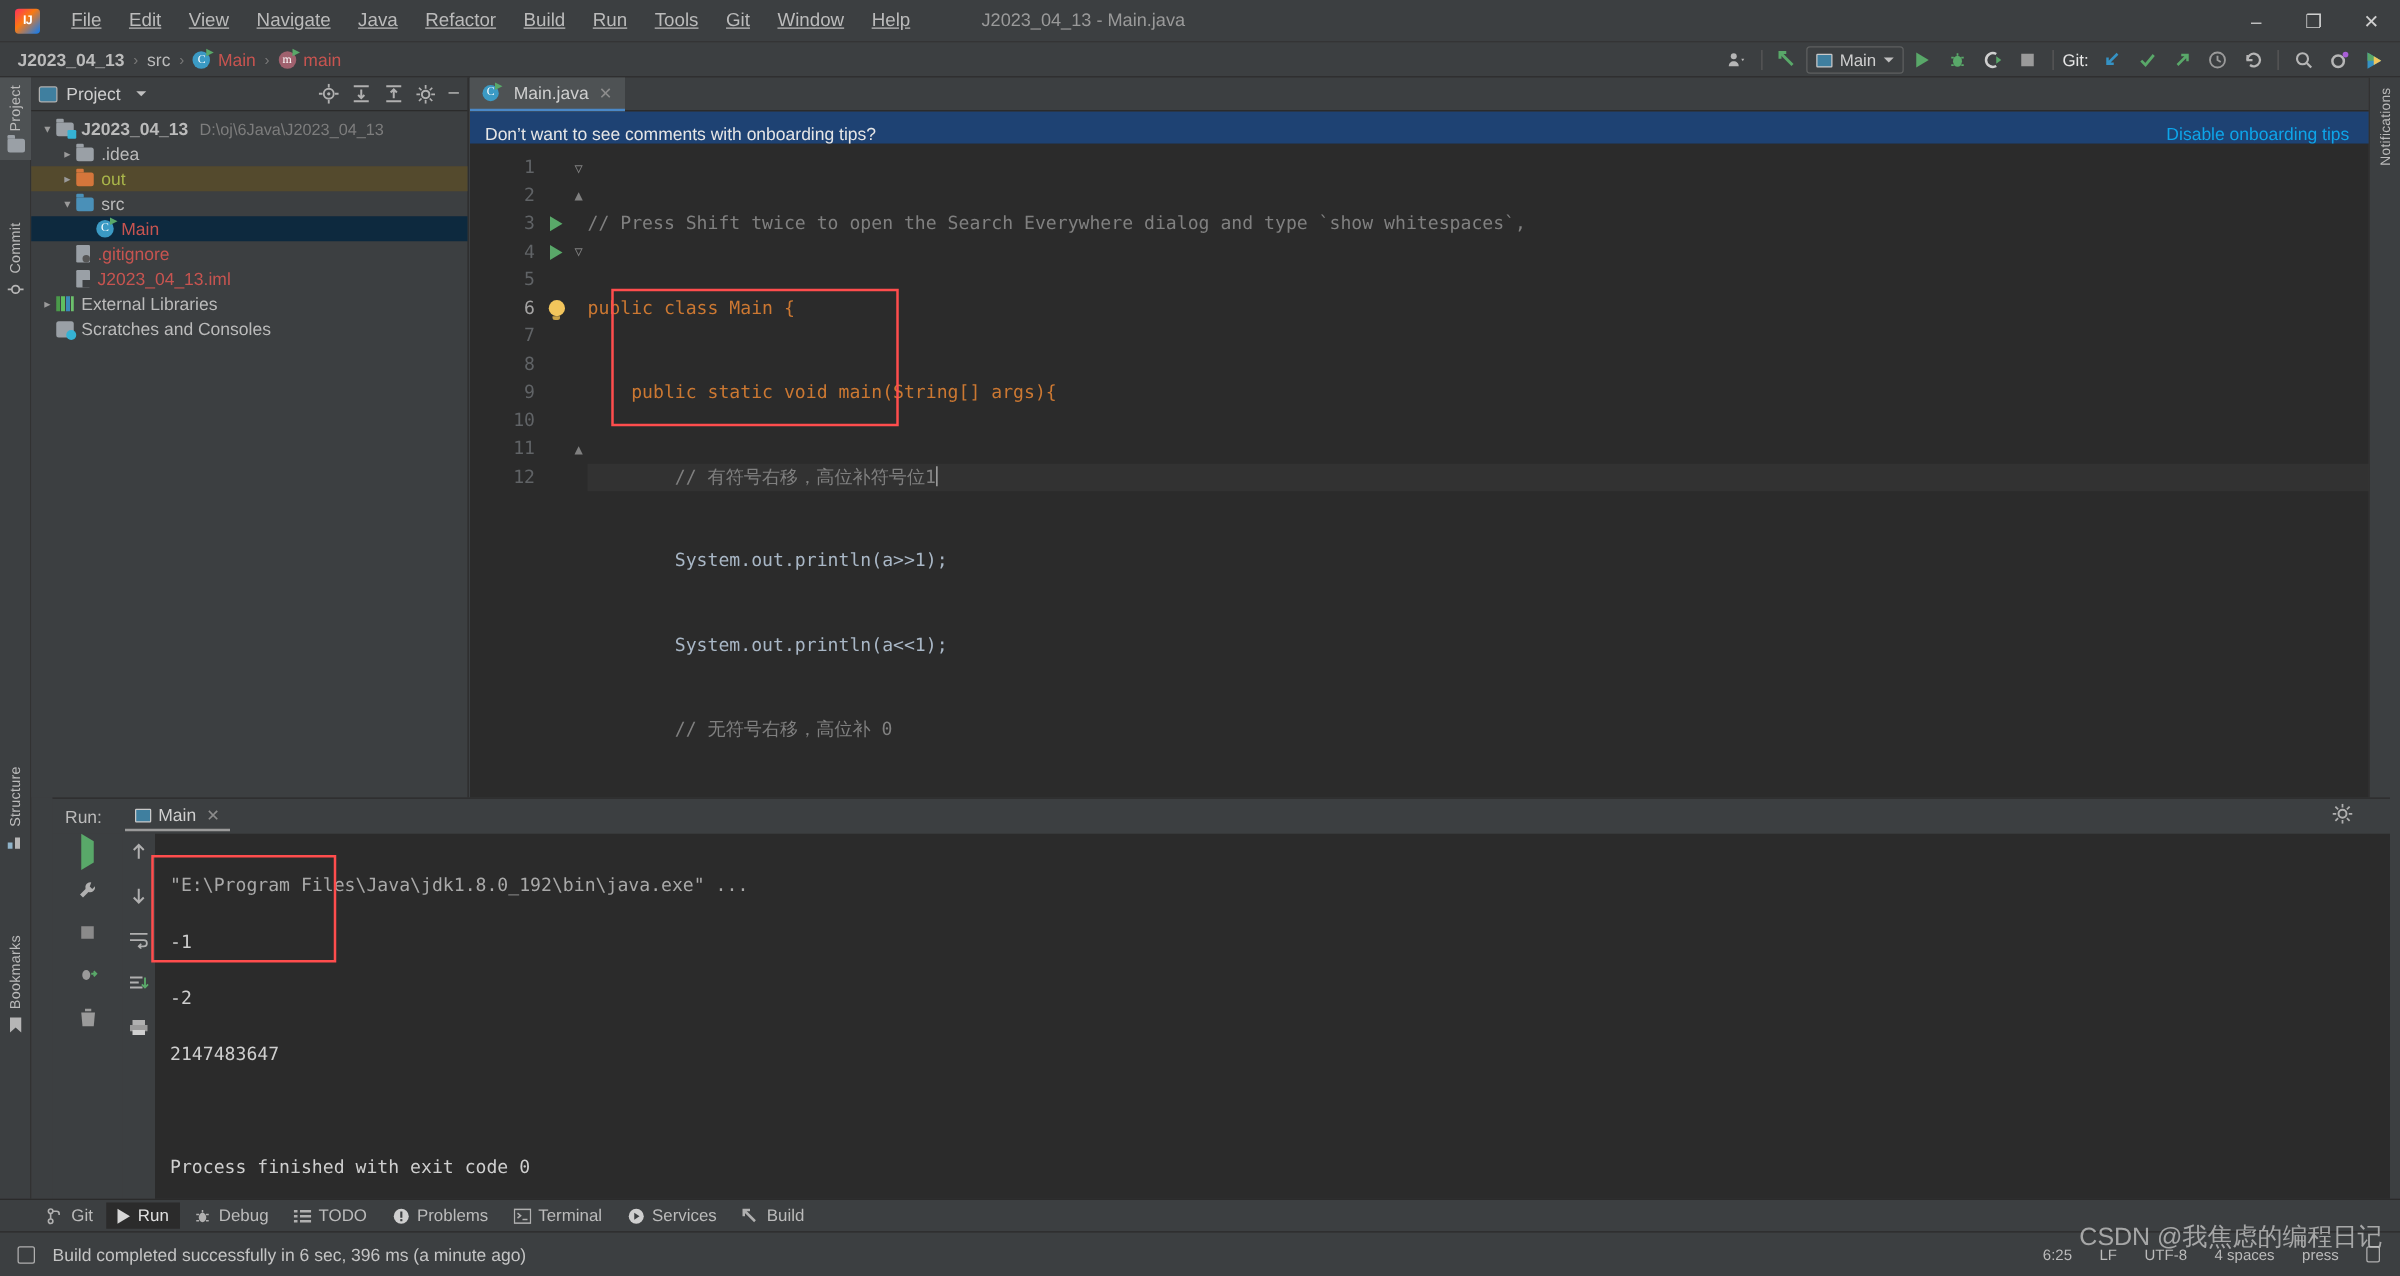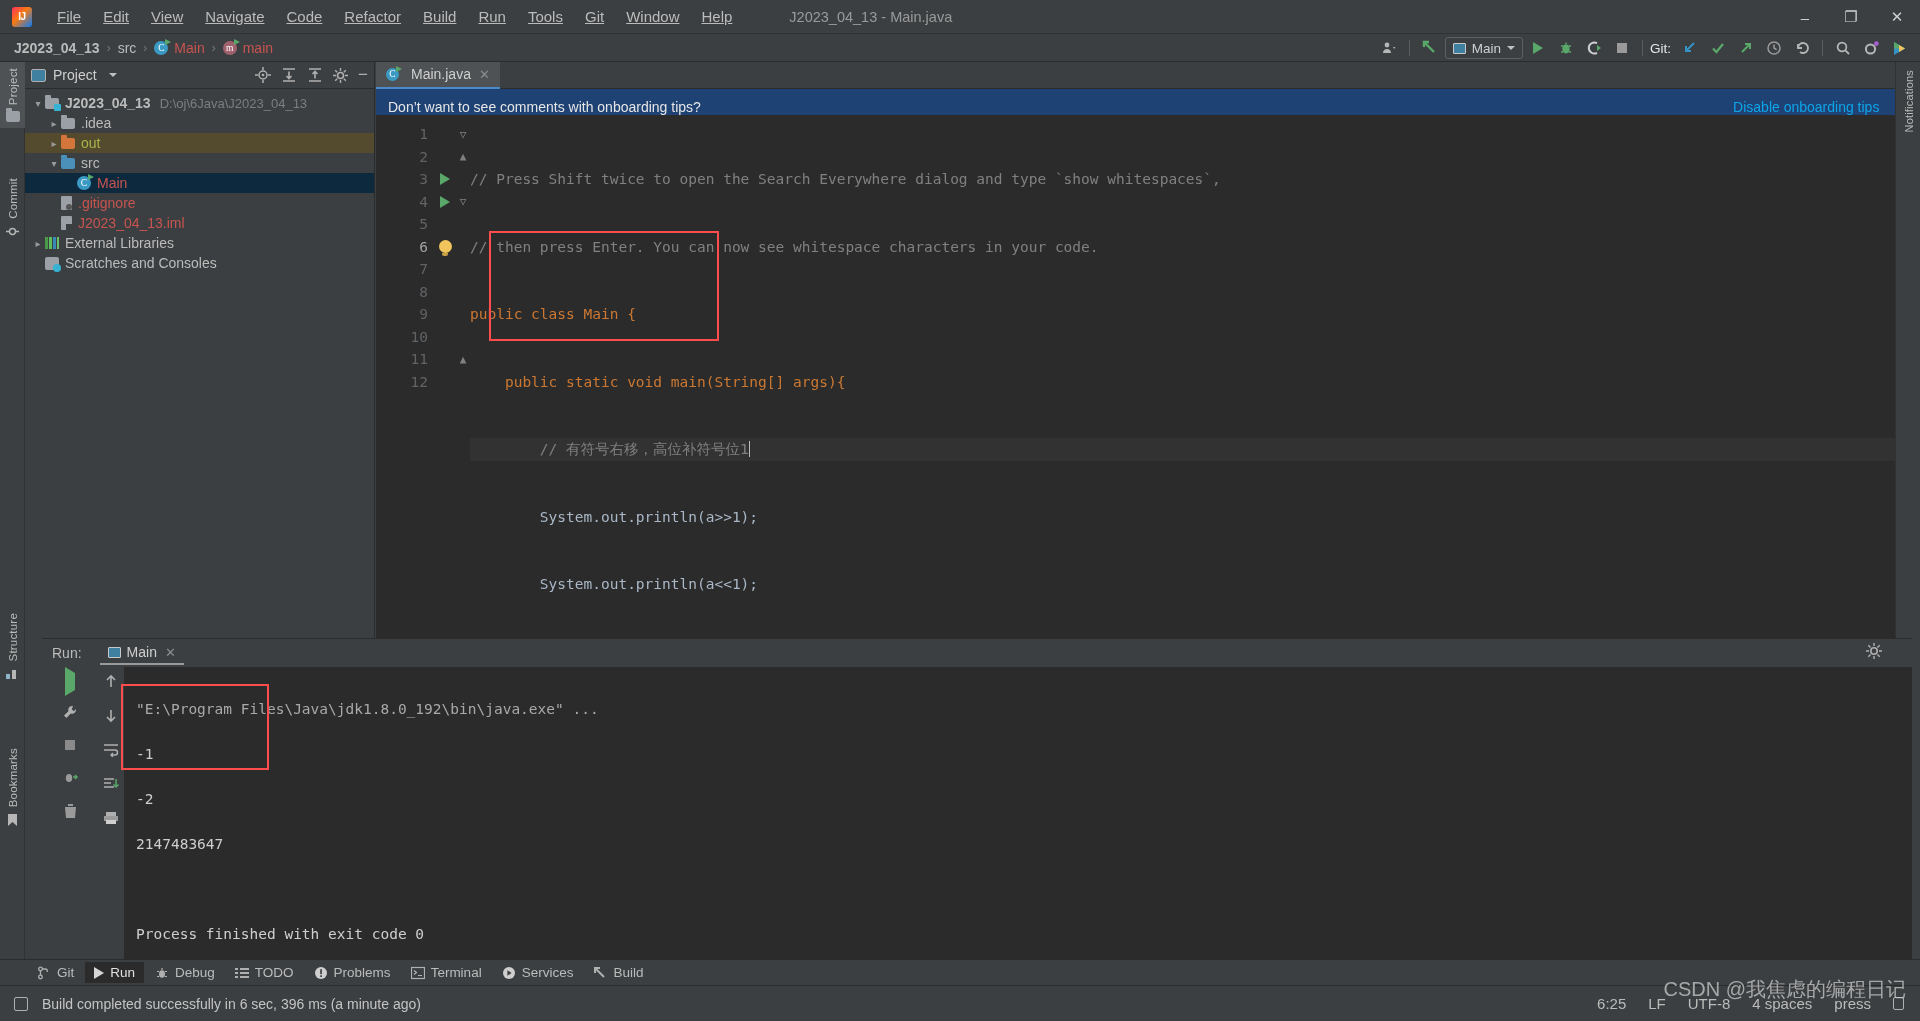--- a/index.html
+++ b/index.html
@@ -317,42 +317,42 @@
     background: #3c3f41; display: flex; align-items: center;
     border-top: 1px solid #2b2b2b;
   }
   .status-msg { font-size: 14px; color: #c4c4c4; margin-left: 14px; }
   .sb-ico {
     width: 14px; height: 14px; border: 1.5px solid #b0b0b0; border-radius: 2px;
     margin-left: 14px;
   }
   .status-right {
     margin-left: auto; display: flex; align-items: center; gap: 22px;
-    font-size: 15px; color: #bbbbbb; margin-right: 16px;
+    font-size: 12px; color: #bbbbbb; margin-right: 16px;
   }
   .watermark {
     position: absolute; right: 14px; bottom: 18px; font-size: 20px;
     color: #cfcfcf; opacity: .72; white-space: nowrap;
     font-family: "Liberation Sans", sans-serif;
   }
   .lock-ico { width: 11px; height: 13px; border: 1.5px solid #b0b0b0; border-radius: 2px; }
 </style>
 </head>
 <body>
 
 <div id="app">
 
   <div class="titlebar">
     <div class="ij-logo"></div>
     <div class="menu">
       <div class="menu-item"><span class="u">File</span></div>
       <div class="menu-item"><span class="u">Edit</span></div>
       <div class="menu-item"><span class="u">View</span></div>
       <div class="menu-item"><span class="u">Navigate</span></div>
-      <div class="menu-item"><span class="u">Code</span></div>
+      <div class="menu-item"><span class="u">Java</span></div>
       <div class="menu-item"><span class="u">Refactor</span></div>
       <div class="menu-item"><span class="u">Build</span></div>
       <div class="menu-item"><span class="u">Run</span></div>
       <div class="menu-item"><span class="u">Tools</span></div>
       <div class="menu-item"><span class="u">Git</span></div>
       <div class="menu-item"><span class="u">Window</span></div>
       <div class="menu-item"><span class="u">Help</span></div>
     </div>
     <div class="win-title">J2023_04_13 - Main.java</div>
     <div class="win-ctrl">
@@ -649,21 +649,20 @@
           <div class="f"></div>
         <div class="f"></div>
           <div class="f"></div>
           <div class="f"></div>
         <div class="f">▲</div>
         <div class="f"></div>
       </div>
 
       <div class="code">
         <div class="cl"><span class="tok-cmt">// Press Shift twice to open the Search Everywhere dialog and type `show whitespaces`,</span></div>
-        <div class="cl"><span class="tok-cmt">// then press Enter. You can now see whitespace characters in your code.</span></div>
         <div class="cl"><span class="tok-kw">public class Main {</span></div>
         <div class="cl"><span class="tok-kw">    public static void main(String[] args){</span></div>
         <div class="cl current"><span class="tok-cmt">        // 有符号右移，高位补符号位1</span><span class="caret"></span></div>
         <div class="cl"><span class="tok-white">        System.out.println(a&gt;&gt;1);</span></div>
         <div class="cl"><span class="tok-white">        System.out.println(a&lt;&lt;1);</span></div>
         <div class="cl"><span class="tok-cmt">        // 无符号右移，高位补 0</span></div>
         <div class="cl"><span class="tok-white">        System.out.println(a&gt;&gt;&gt;1);</span></div>
         <div class="cl"><span class="tok-white">    }</span></div>
         <div class="cl"><span class="tok-white">}</span></div>
 

